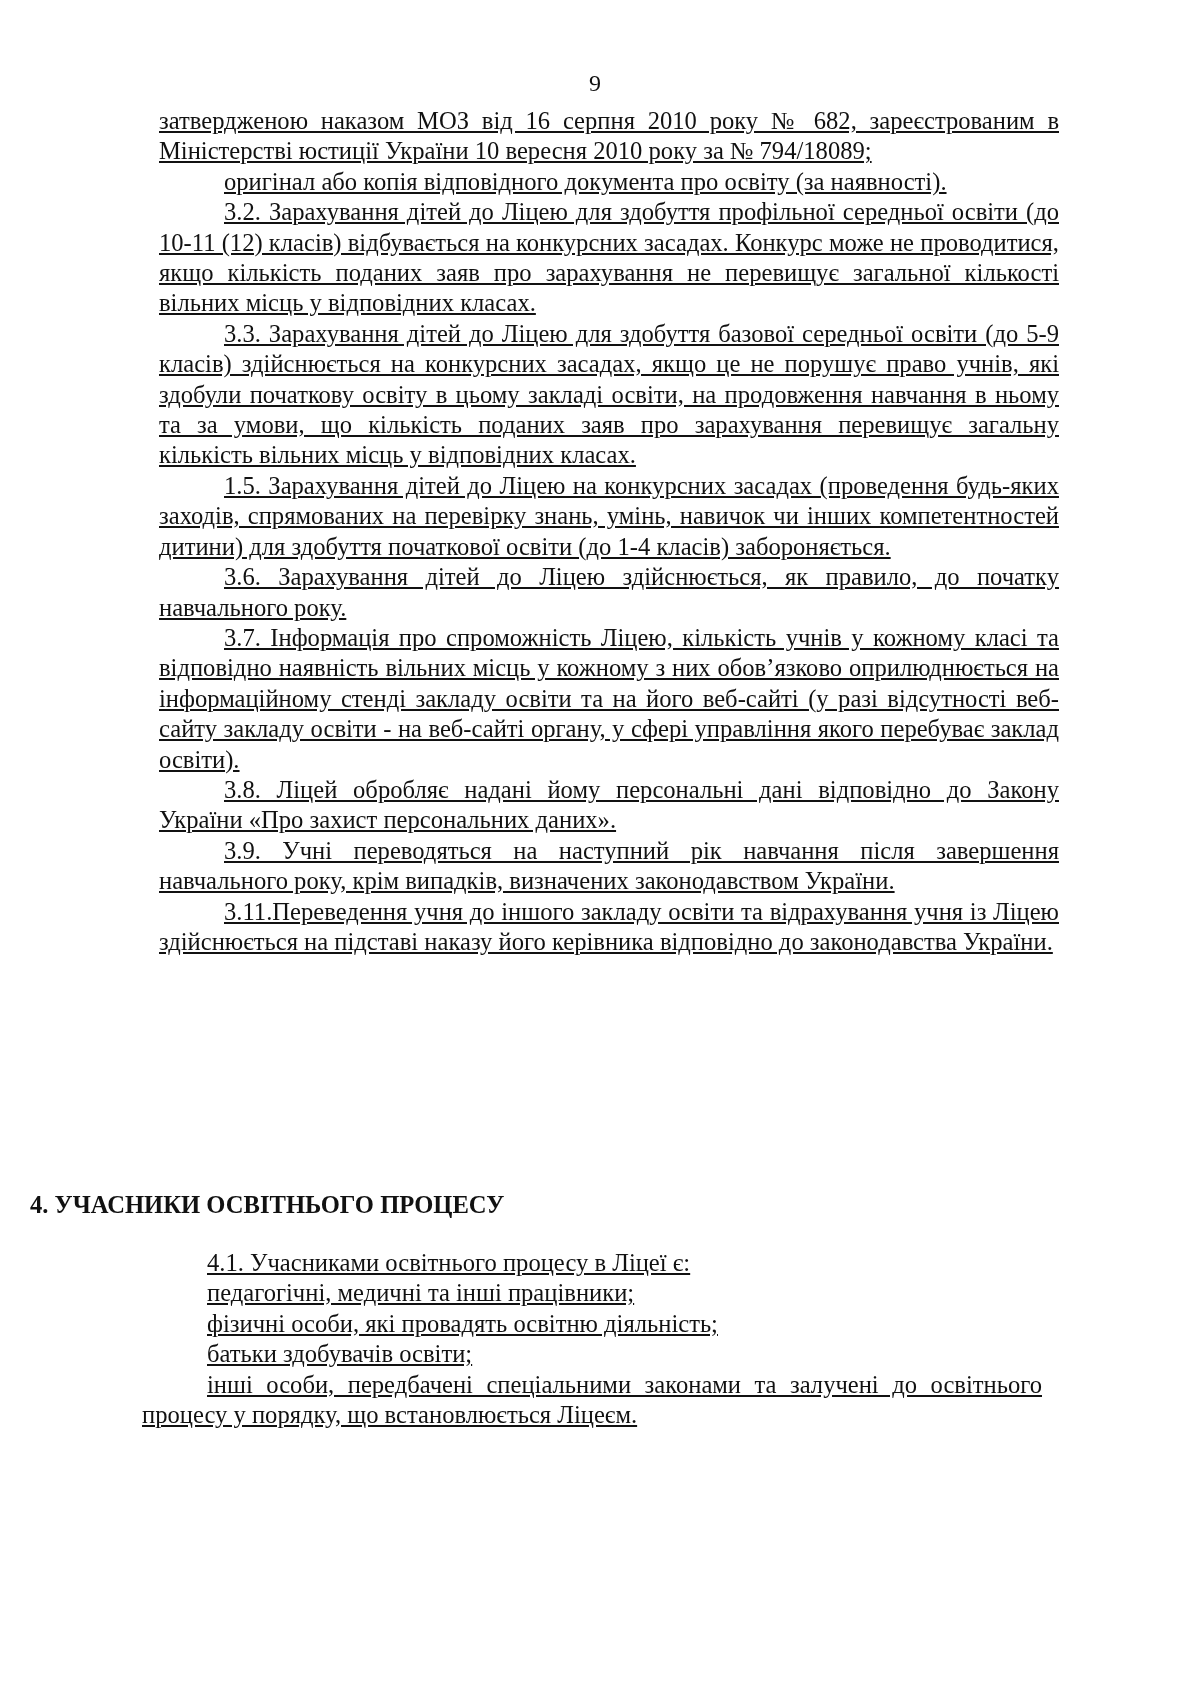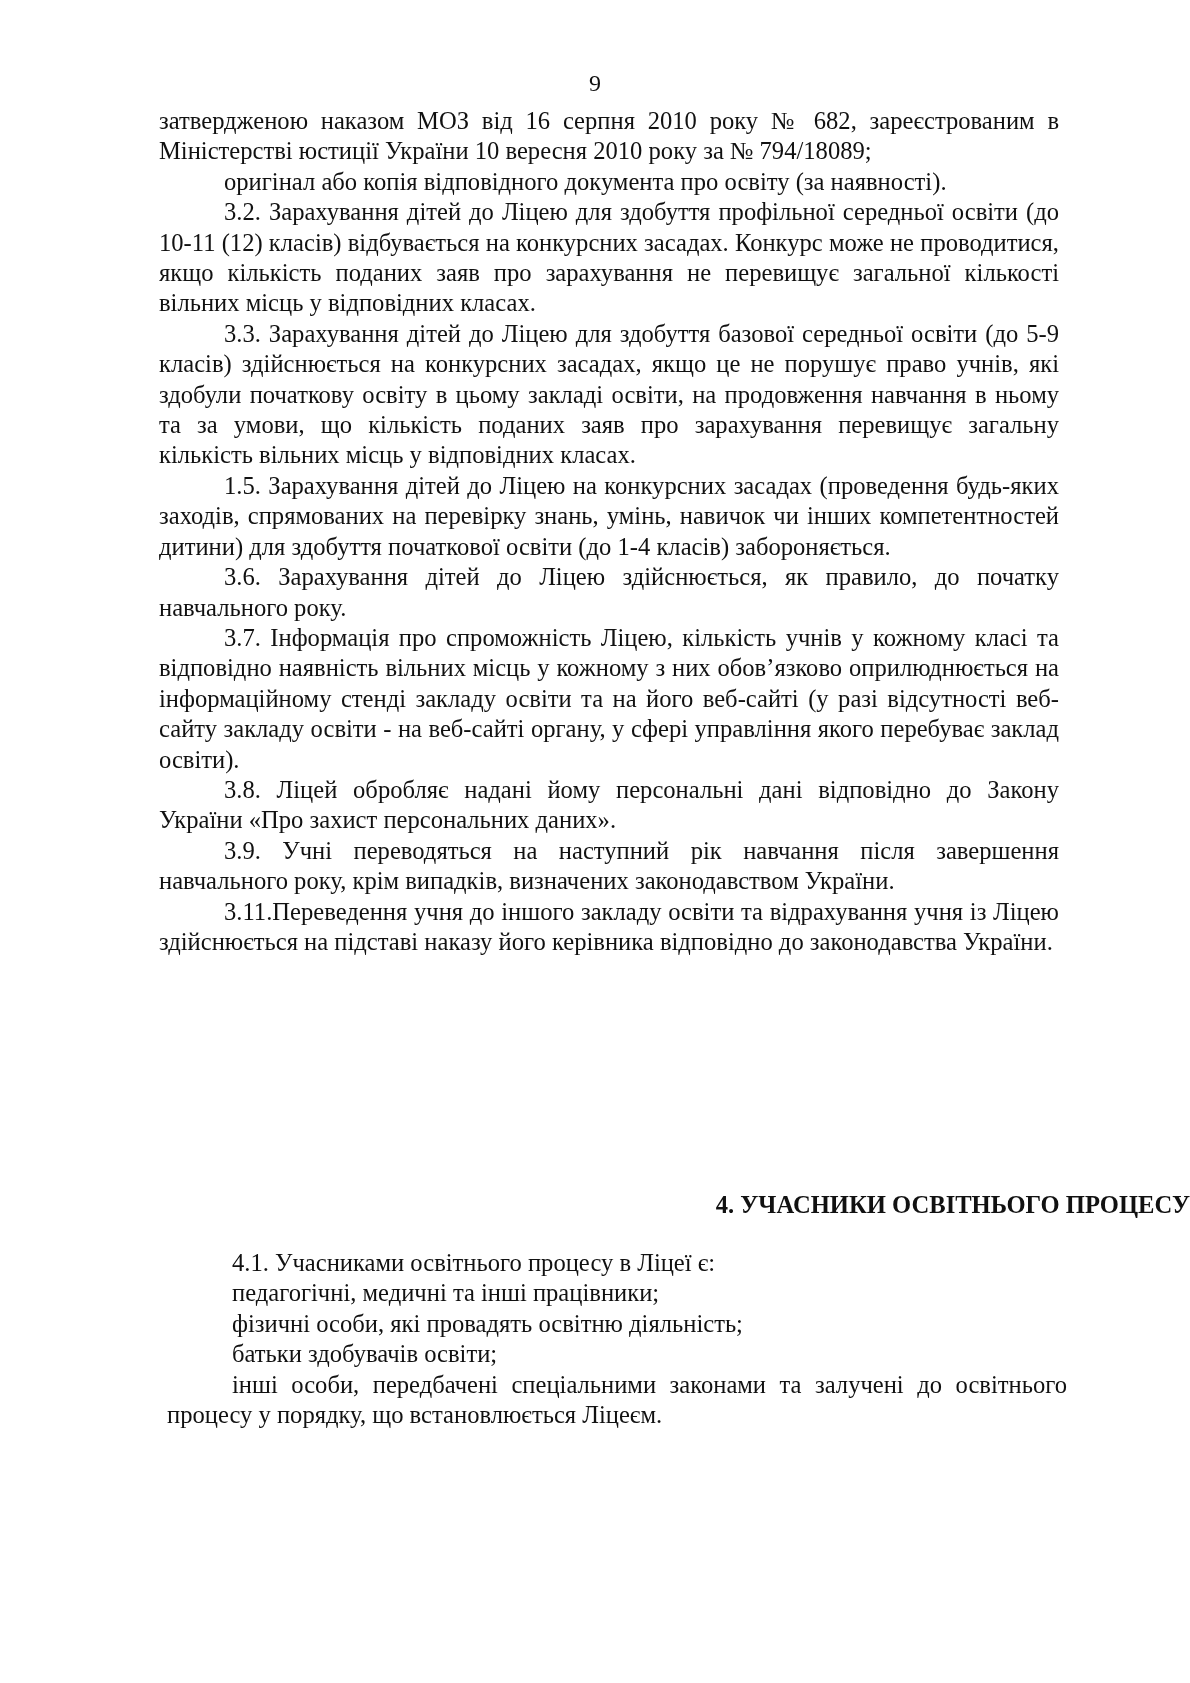--- a/index.html
+++ b/index.html
@@ -10,29 +10,29 @@
     font-family: "Liberation Serif", "DejaVu Serif", serif;
   }
   .page-number {
     position: absolute; top: 68px; left: 0; width: 1190px;
     text-align: center; font-size: 24px; line-height: 30px;
   }
   .body-text {
     position: absolute; left: 159px; top: 106px; width: 900px;
     font-size: 24.6px; line-height: 30.4px;
   }
-  .para { margin: 0; text-align: justify; text-align-last: left; }
+  .para { margin: 0; text-align: justify; text-align-last: left; text-decoration: underline; }
   .para.indent { text-indent: 65px; }
   .section-heading {
     position: absolute; left: 0; width: 1190px; top: 1190px;
-    text-align: right; font-weight: bold; font-size: 24.6px; line-height: 30px;
+    text-align: left; font-weight: bold; font-size: 24.6px; line-height: 30px;
     padding-left: 30px; box-sizing: border-box;
   }
   .section-text {
-    position: absolute; left: 167px; top: 1248px; width: 900px;
+    position: absolute; left: 142px; top: 1248px; width: 900px;
     font-size: 24.6px; line-height: 30.4px;
   }
 </style>
 </head>
 <body>
 
 <div class="page">
   <div class="page-number">9</div>
 
   <div class="body-text">

